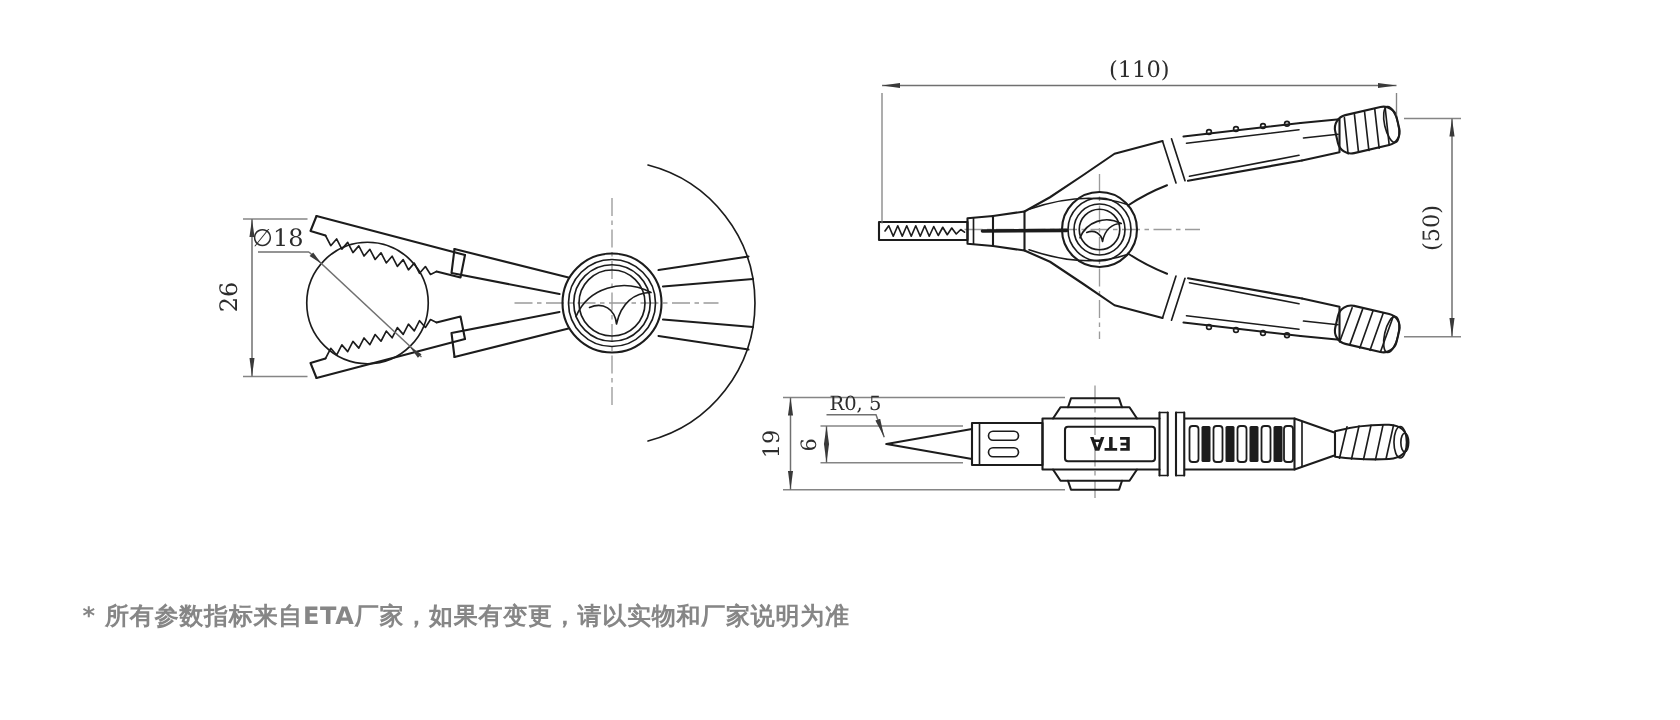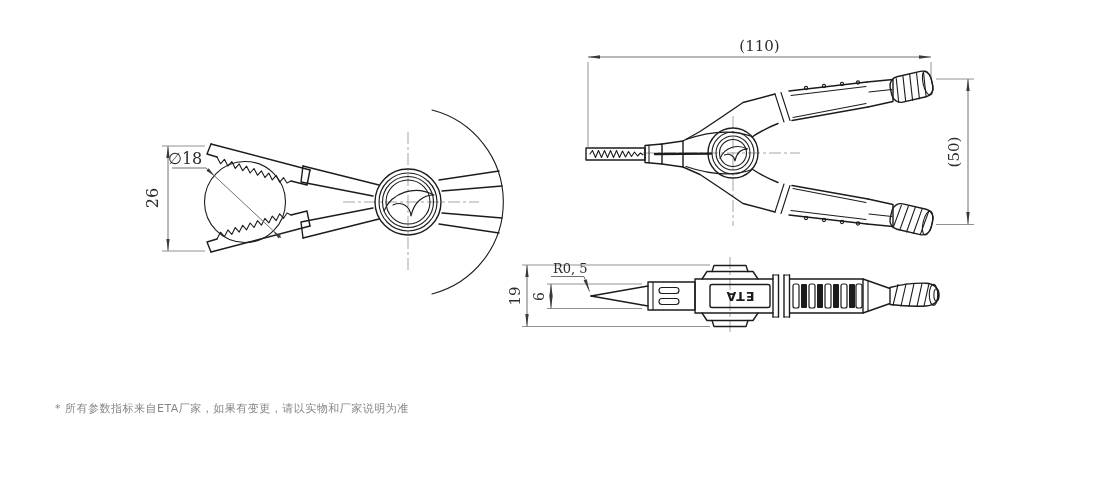--- a/index.html
+++ b/index.html
@@ -21,22 +21,22 @@
   .thick{stroke:var(--geometry);stroke-width:2.4;fill:none;stroke-linecap:round;}
   .dim{stroke:var(--dimension);stroke-width:1;fill:none;}
   .ext{stroke:var(--dimension);stroke-width:0.9;fill:none;opacity:.85;}
   .cl{stroke:var(--centerline);stroke-width:0.9;fill:none;stroke-dasharray:12 3 3 3;}
   .arr{fill:var(--arrow);stroke:none;}
   .barfill{fill:var(--geometry);stroke:none;}
   .barline{fill:var(--background);stroke:var(--geometry);stroke-width:1.2;}
   .dimtext{fill:var(--dim_text);font-family:"DejaVu Serif","DejaVu Sans",serif;}
   .brandtext{fill:var(--geometry);font-family:"DejaVu Sans","Liberation Sans",sans-serif;
              font-weight:bold;letter-spacing:1px;}
-  .footnote{position:absolute;left:55px;top:401px;font-size:11px;color:var(--note);
-            letter-spacing:0.5px;white-space:nowrap;}
+  .footnote{position:absolute;left:55px;top:401px;font-size:16px;color:var(--note);
+            letter-spacing:0.5px;white-space:nowrap;font-weight:bold;}
 </style>
 </head>
 <body>
 
 <div class="canvas">
 <svg width="1120" height="480" viewBox="0 0 1120 480">
   <defs>
     <marker id="ae" markerUnits="userSpaceOnUse" markerWidth="13" markerHeight="5" refX="12.5" refY="2.5" orient="auto">
       <path class="arr" d="M0,0.8 L12.5,2.5 L0,4.2 Z"></path>
     </marker>

